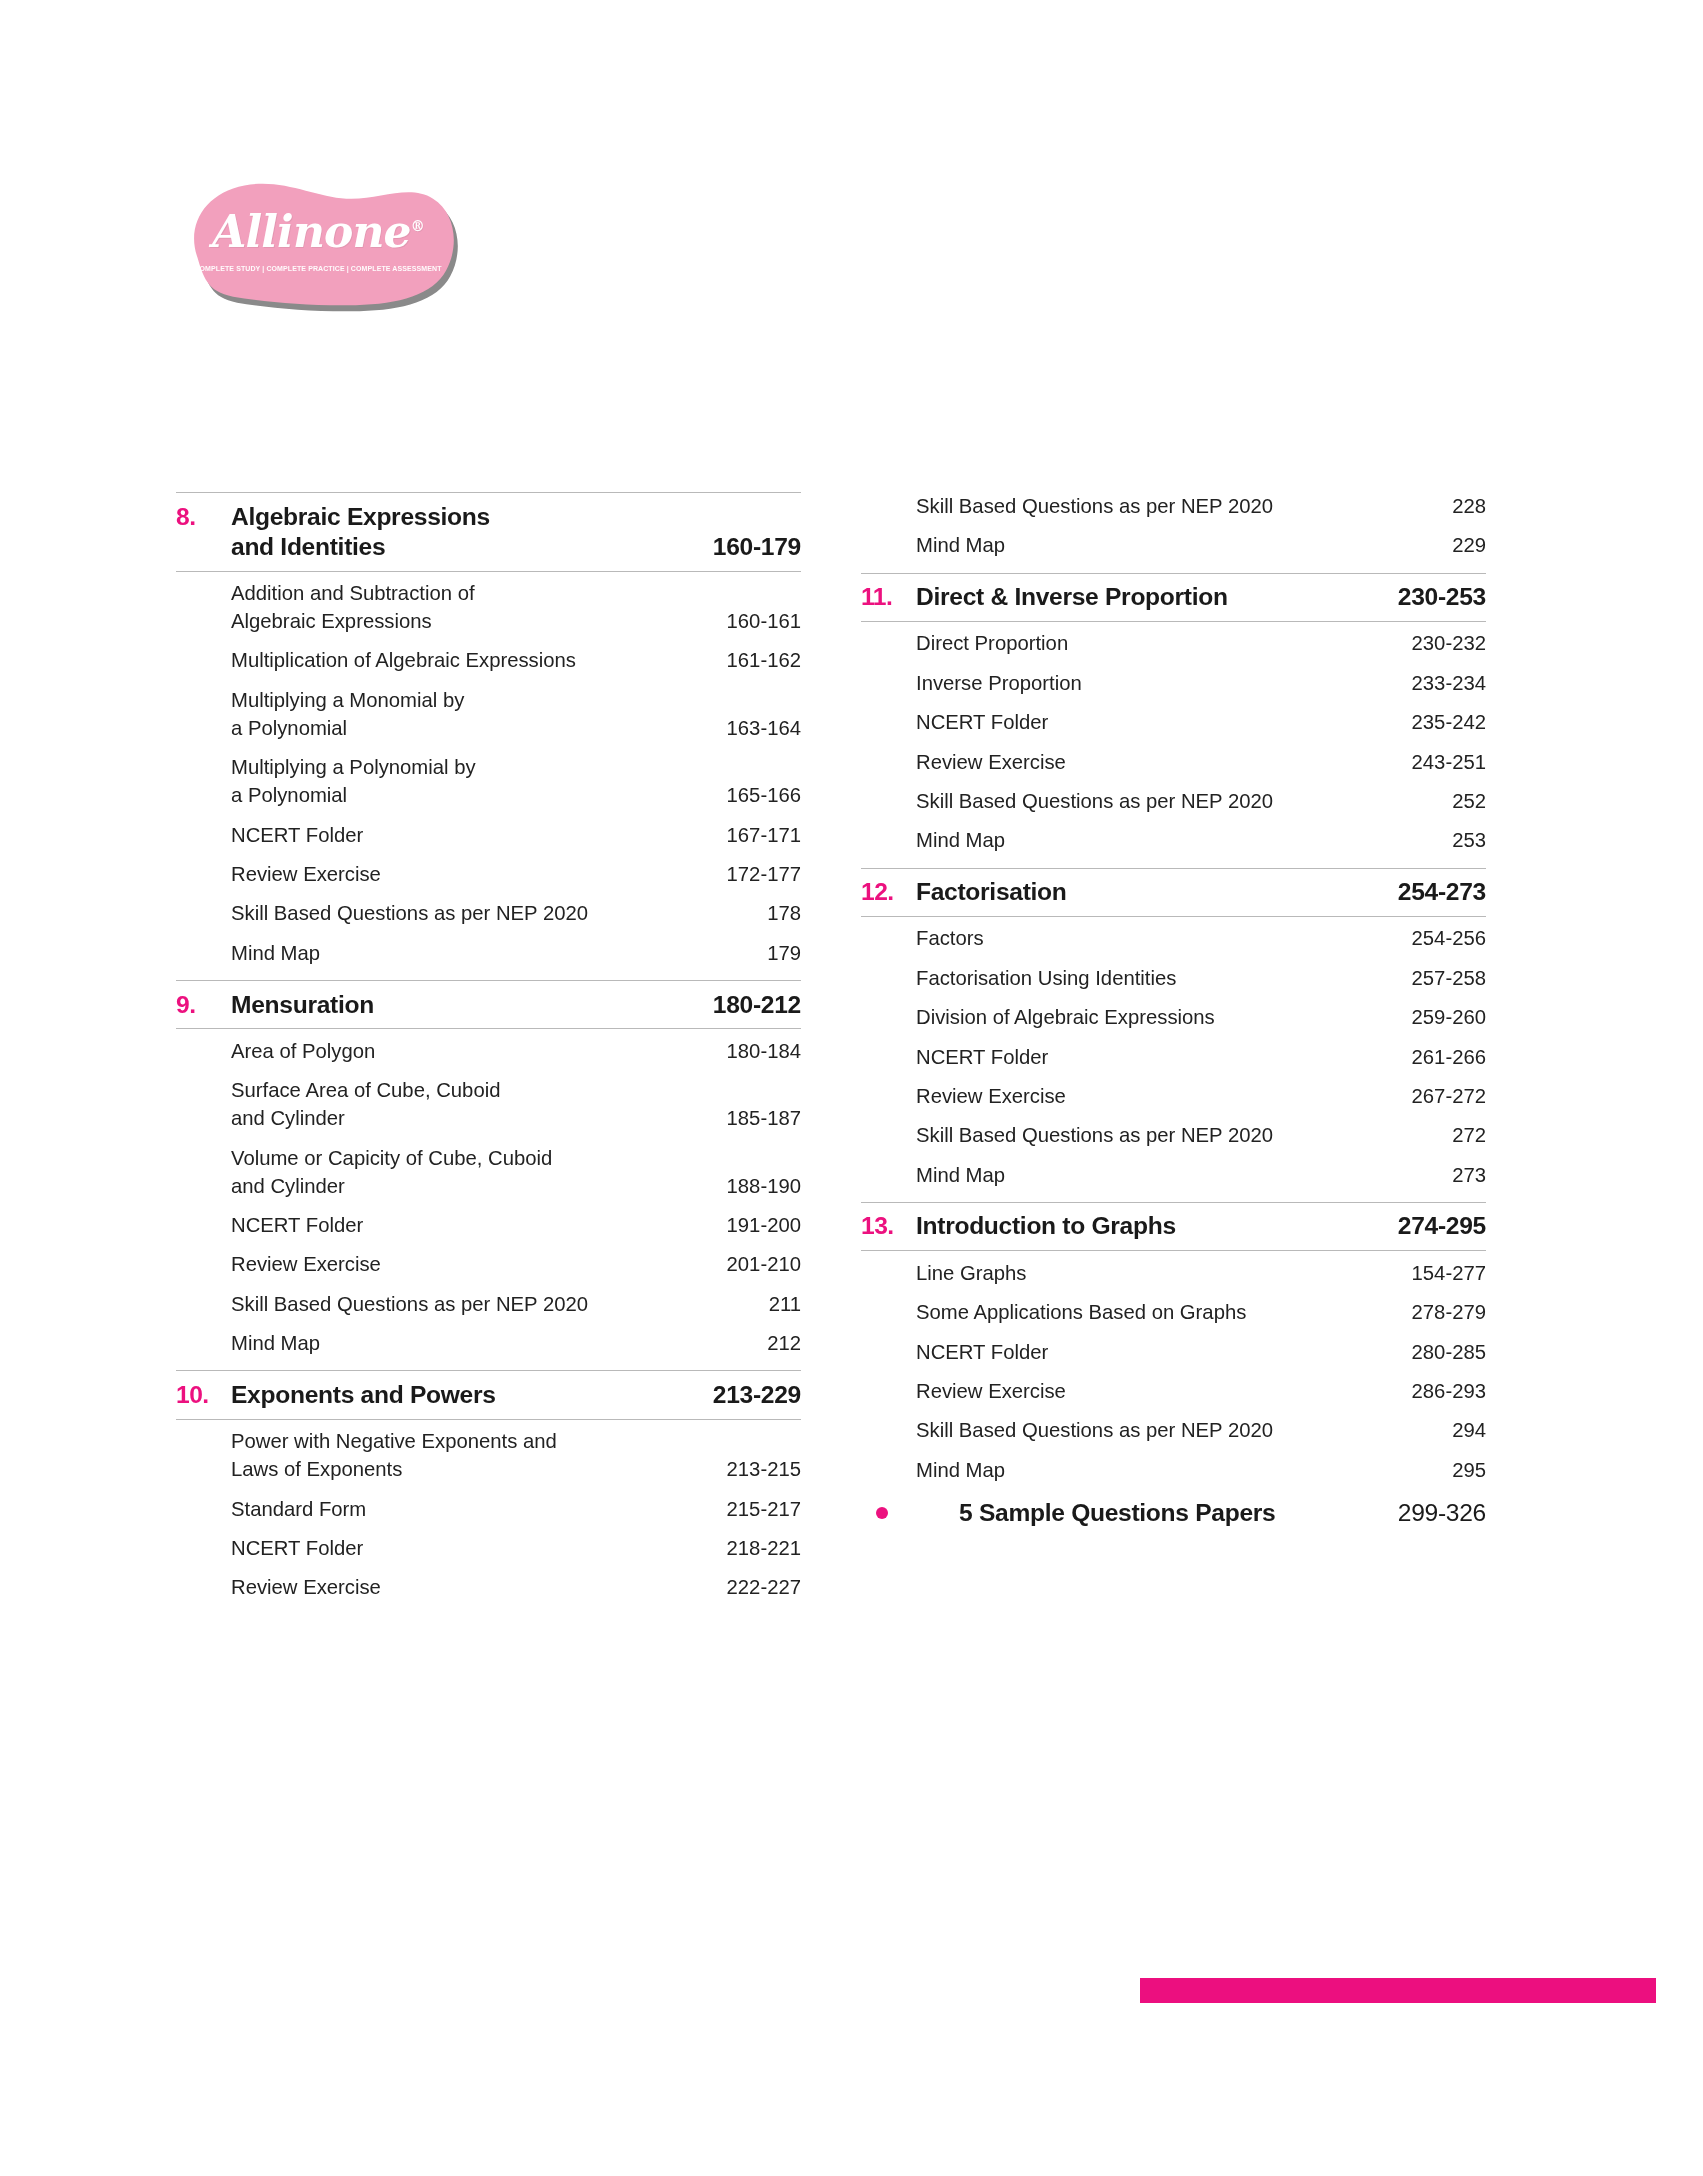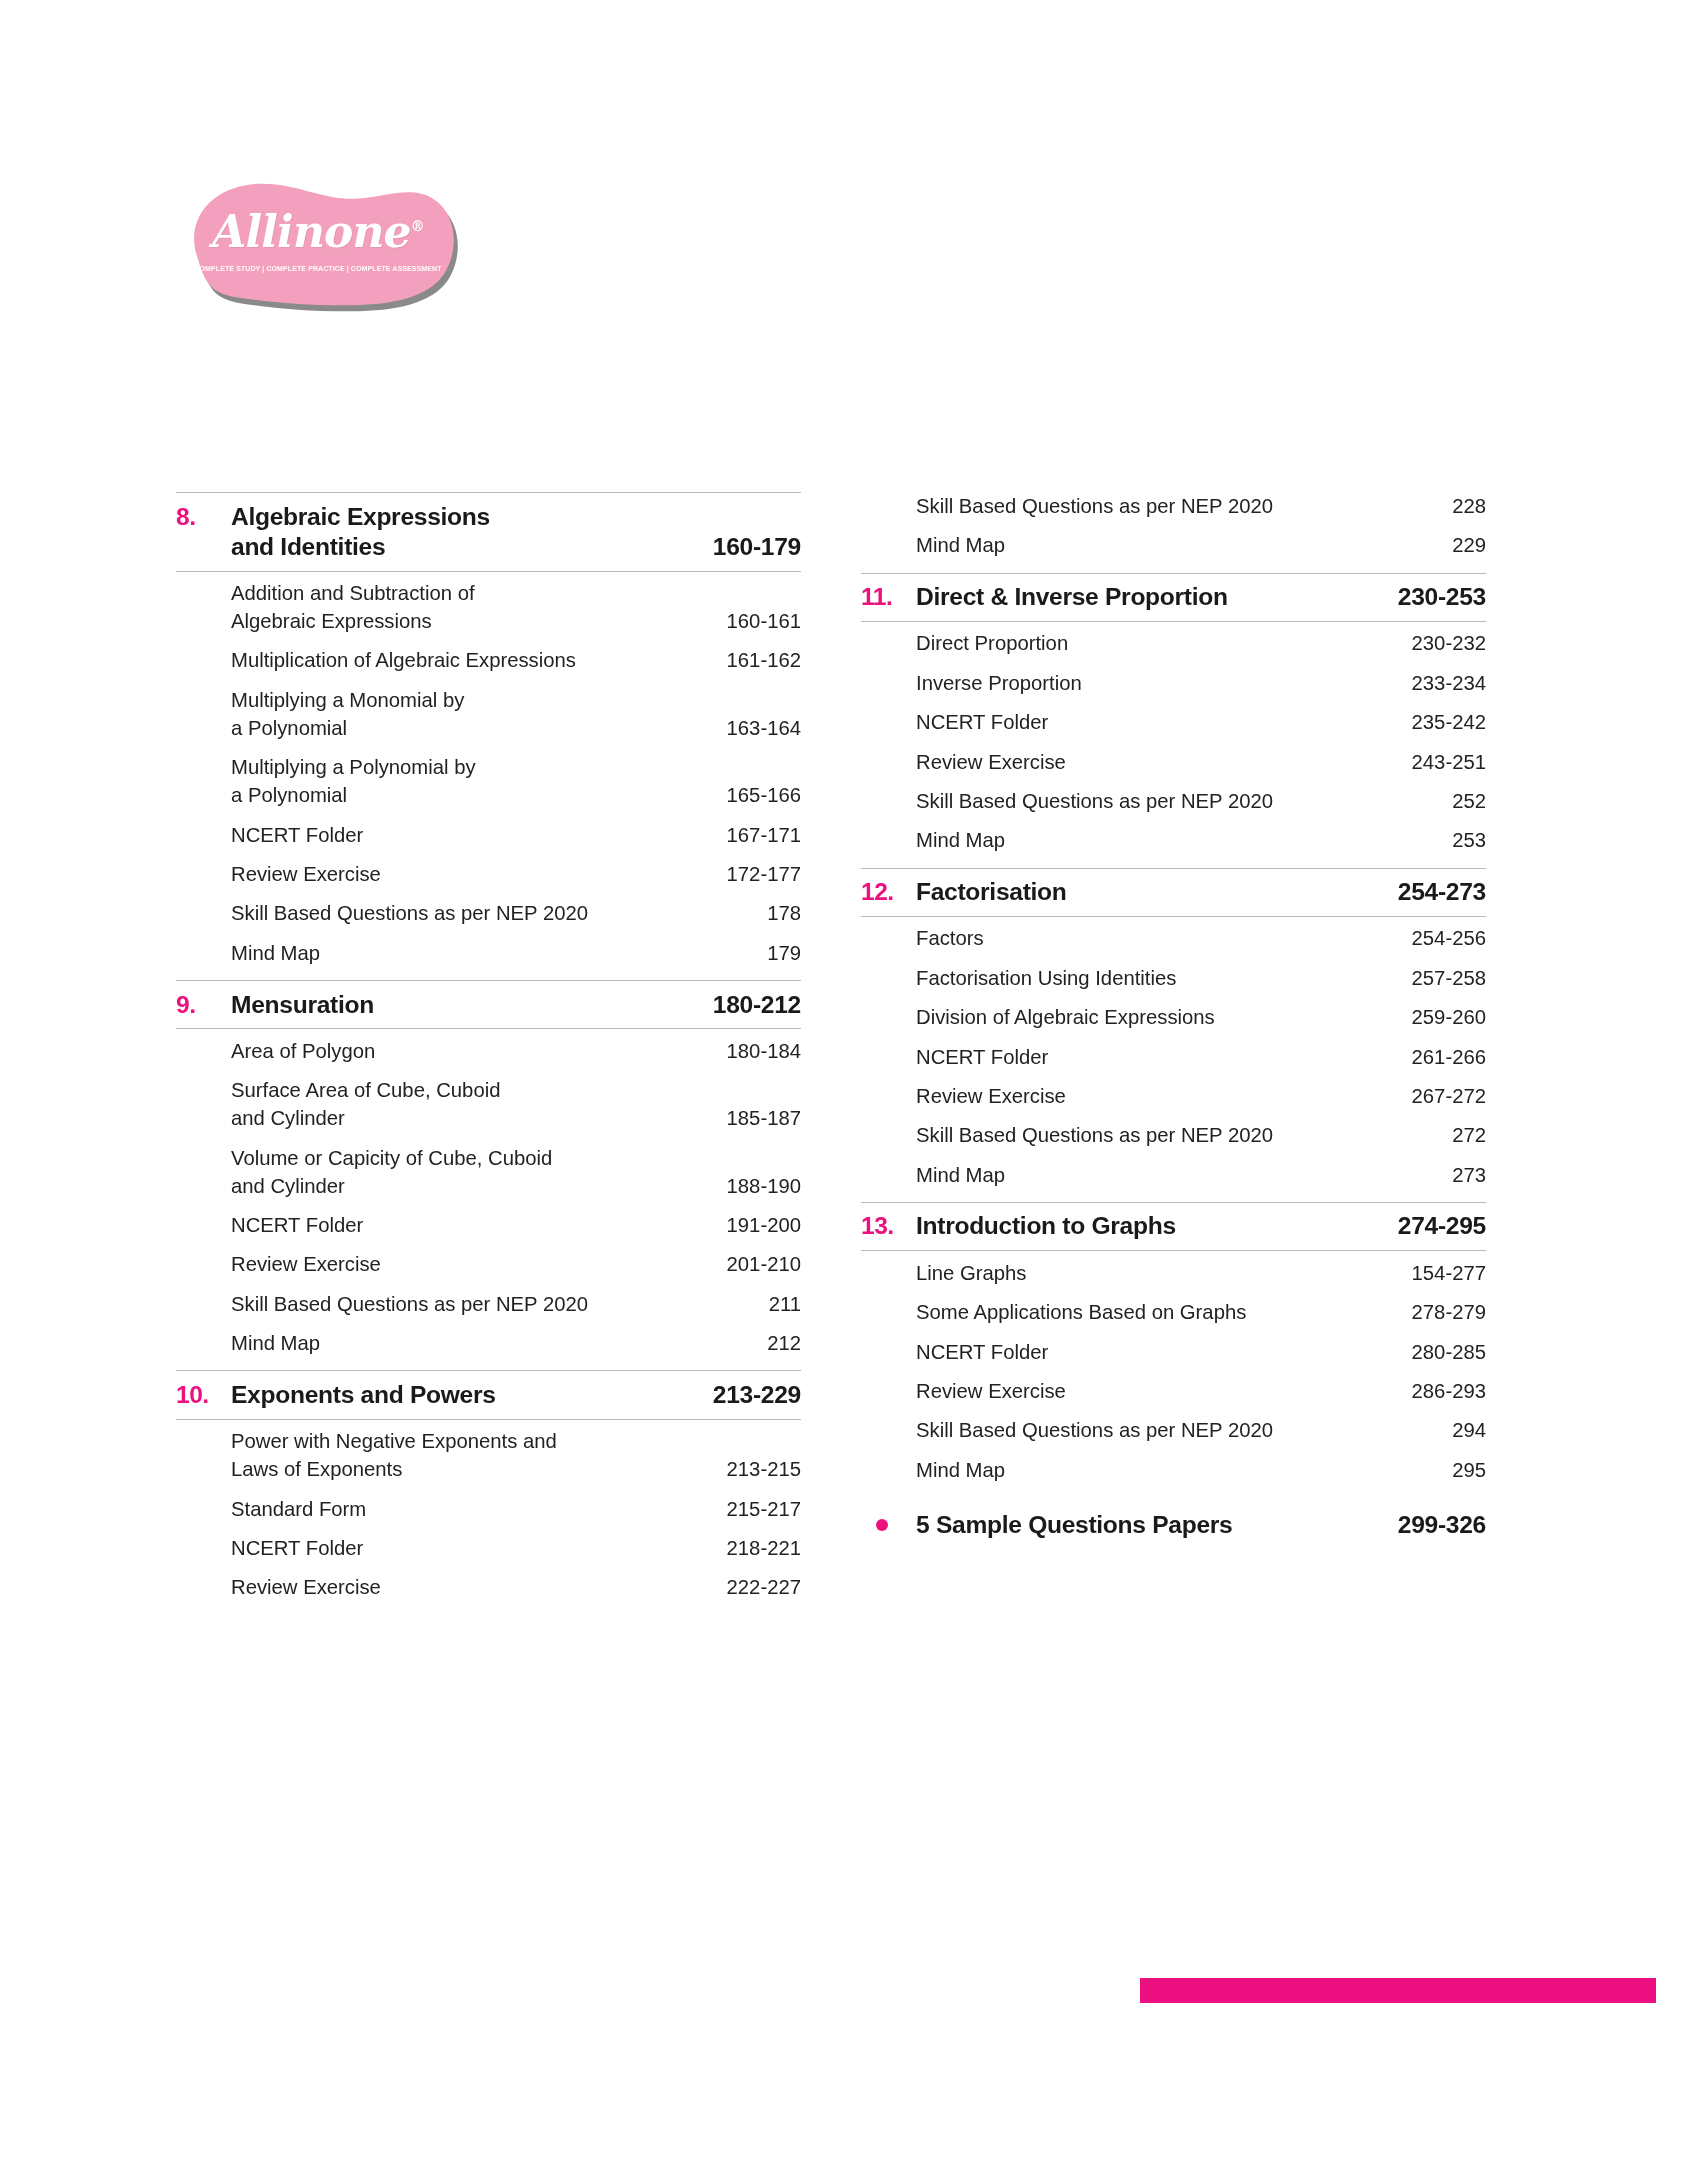--- a/index.html
+++ b/index.html
@@ -138,22 +138,23 @@
     text-align: right;
     white-space: nowrap;
     align-self: flex-end;
   }
   .entry.two-line .entry-label { white-space: pre-line; }
 
   
   .sample-row {
     display: flex;
     align-items: center;
-    margin-top: 27px;
+    margin-top: 15px;
     padding-left: 0;
+    gap: 43px;
   }
   .sample-bullet {
     flex: 0 0 55px;
     display: flex;
     align-items: center;
     padding-left: 15px;
     box-sizing: border-box;
   }
   .sample-bullet .dot {
     width: 12.3px;
@@ -164,21 +165,21 @@
   }
   .sample-title {
     flex: 1 1 auto;
     font-weight: bold;
     font-size: 24.6px;
     color: #1a1a1a;
     letter-spacing: -0.3px;
   }
   .sample-pages {
     flex: 0 0 auto;
-    font-weight: bold;
+    font-weight: normal;
     font-size: 24.6px;
     color: #1a1a1a;
     letter-spacing: -0.3px;
     white-space: nowrap;
     text-align: right;
   }
 
   
   #bottom-bar {
     position: absolute;

